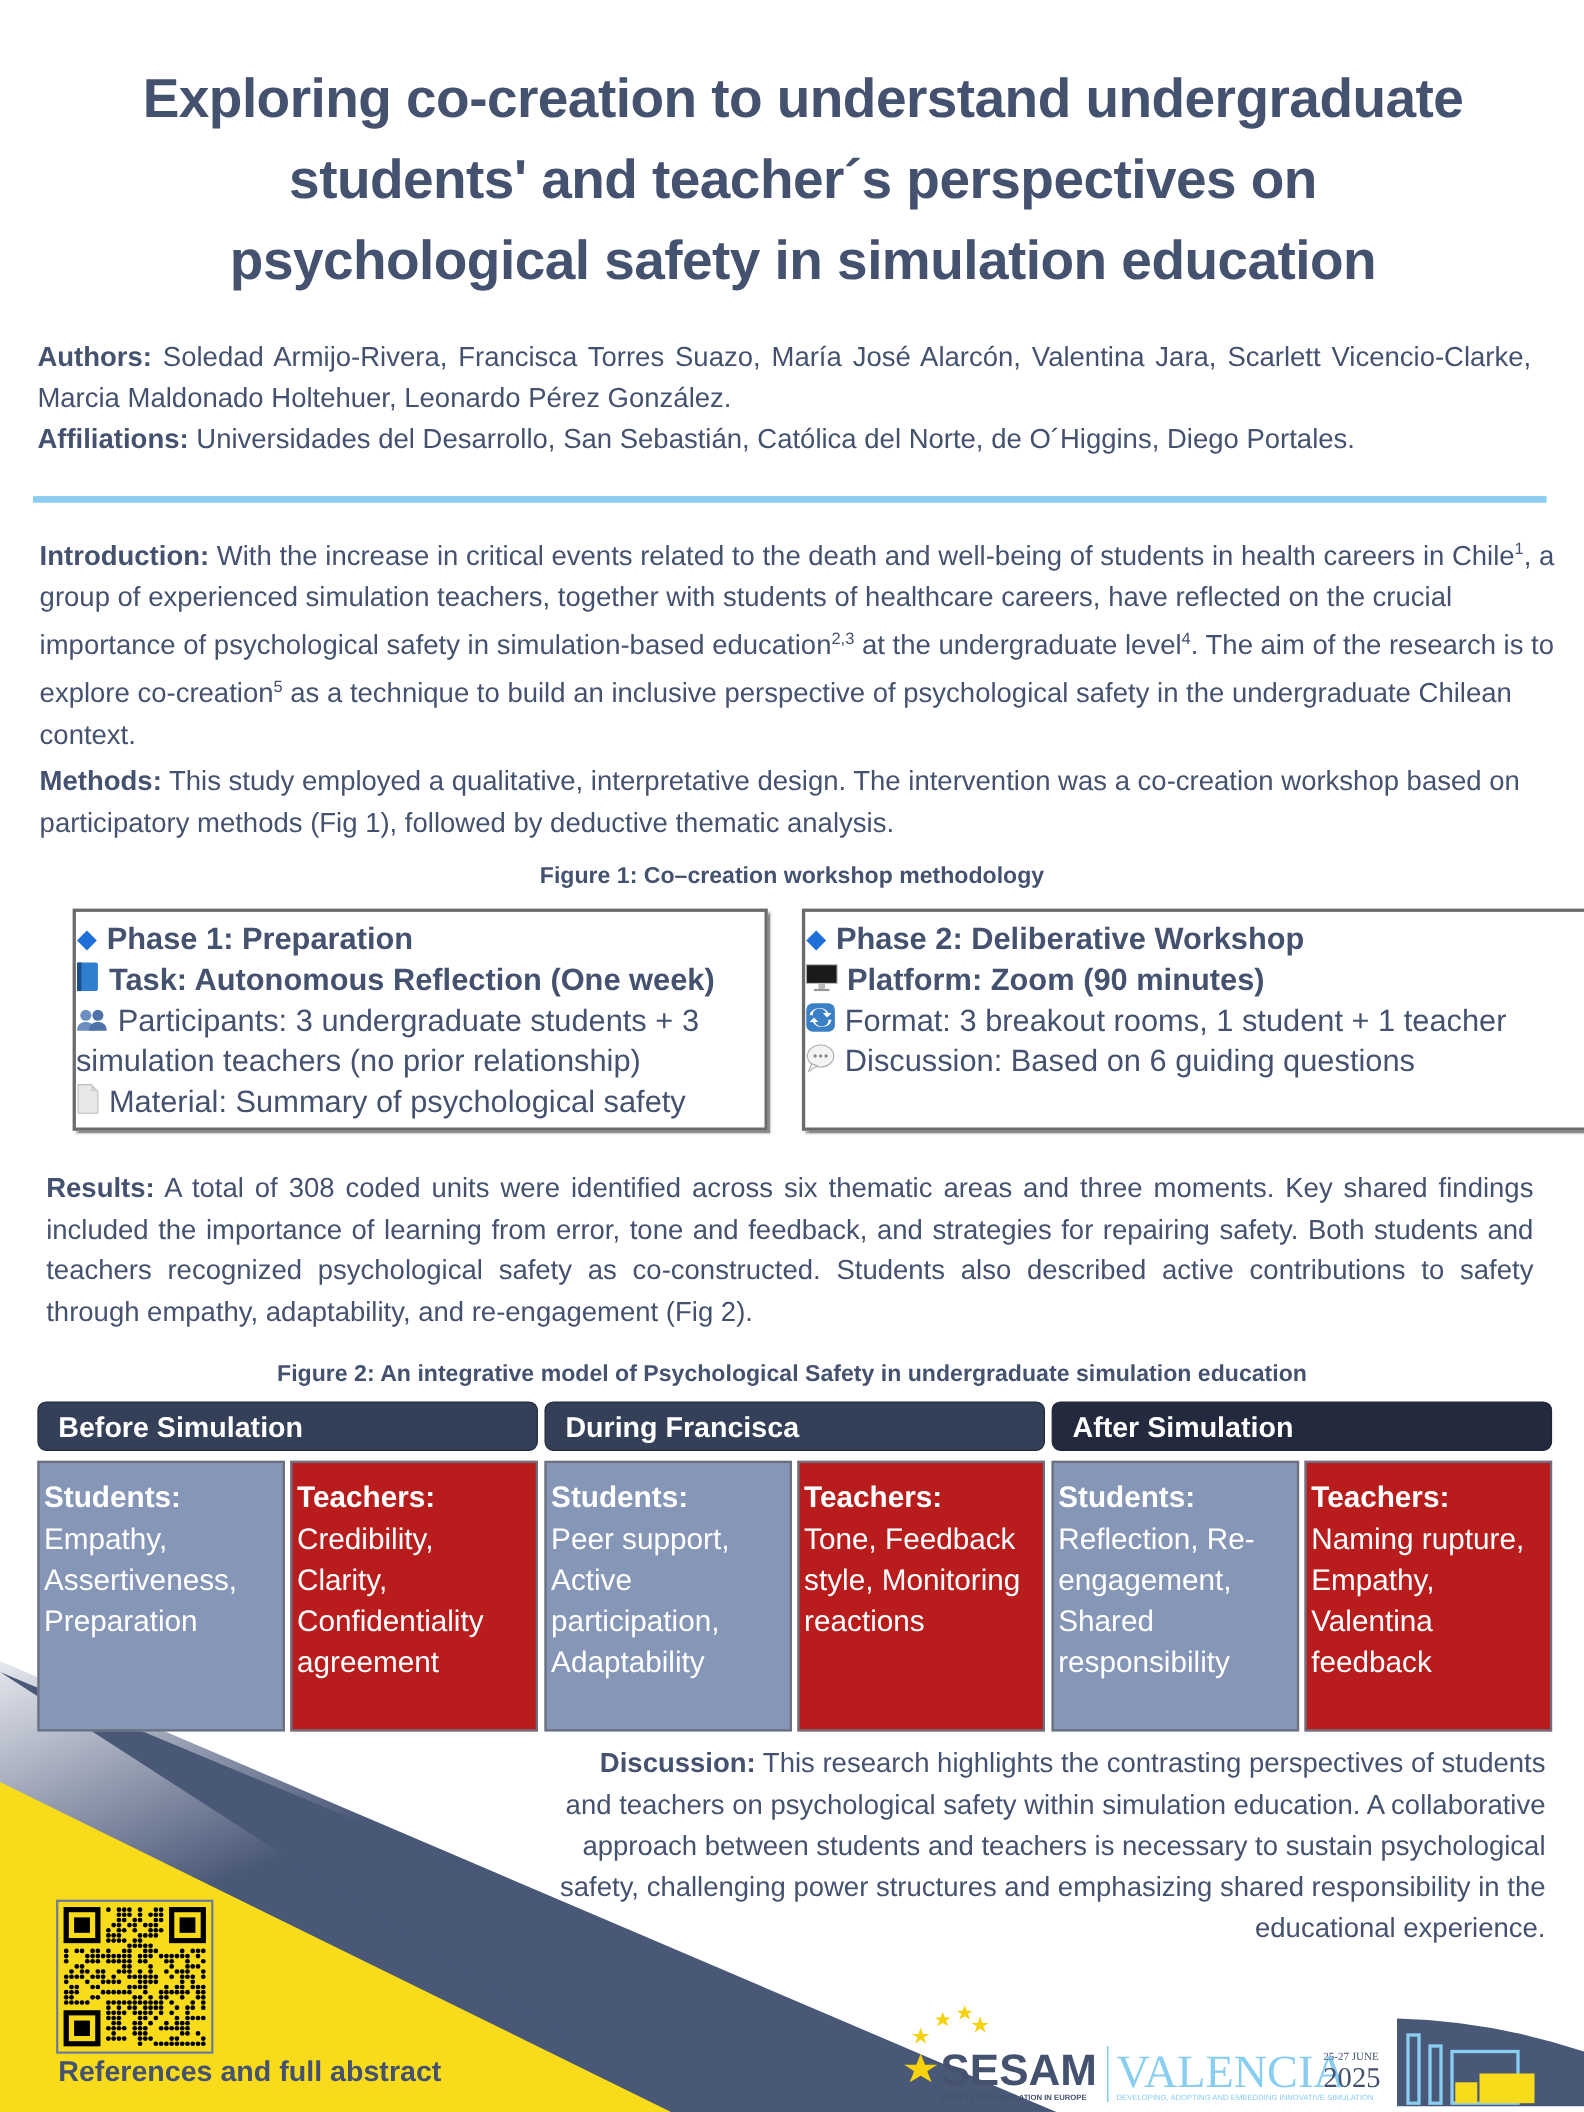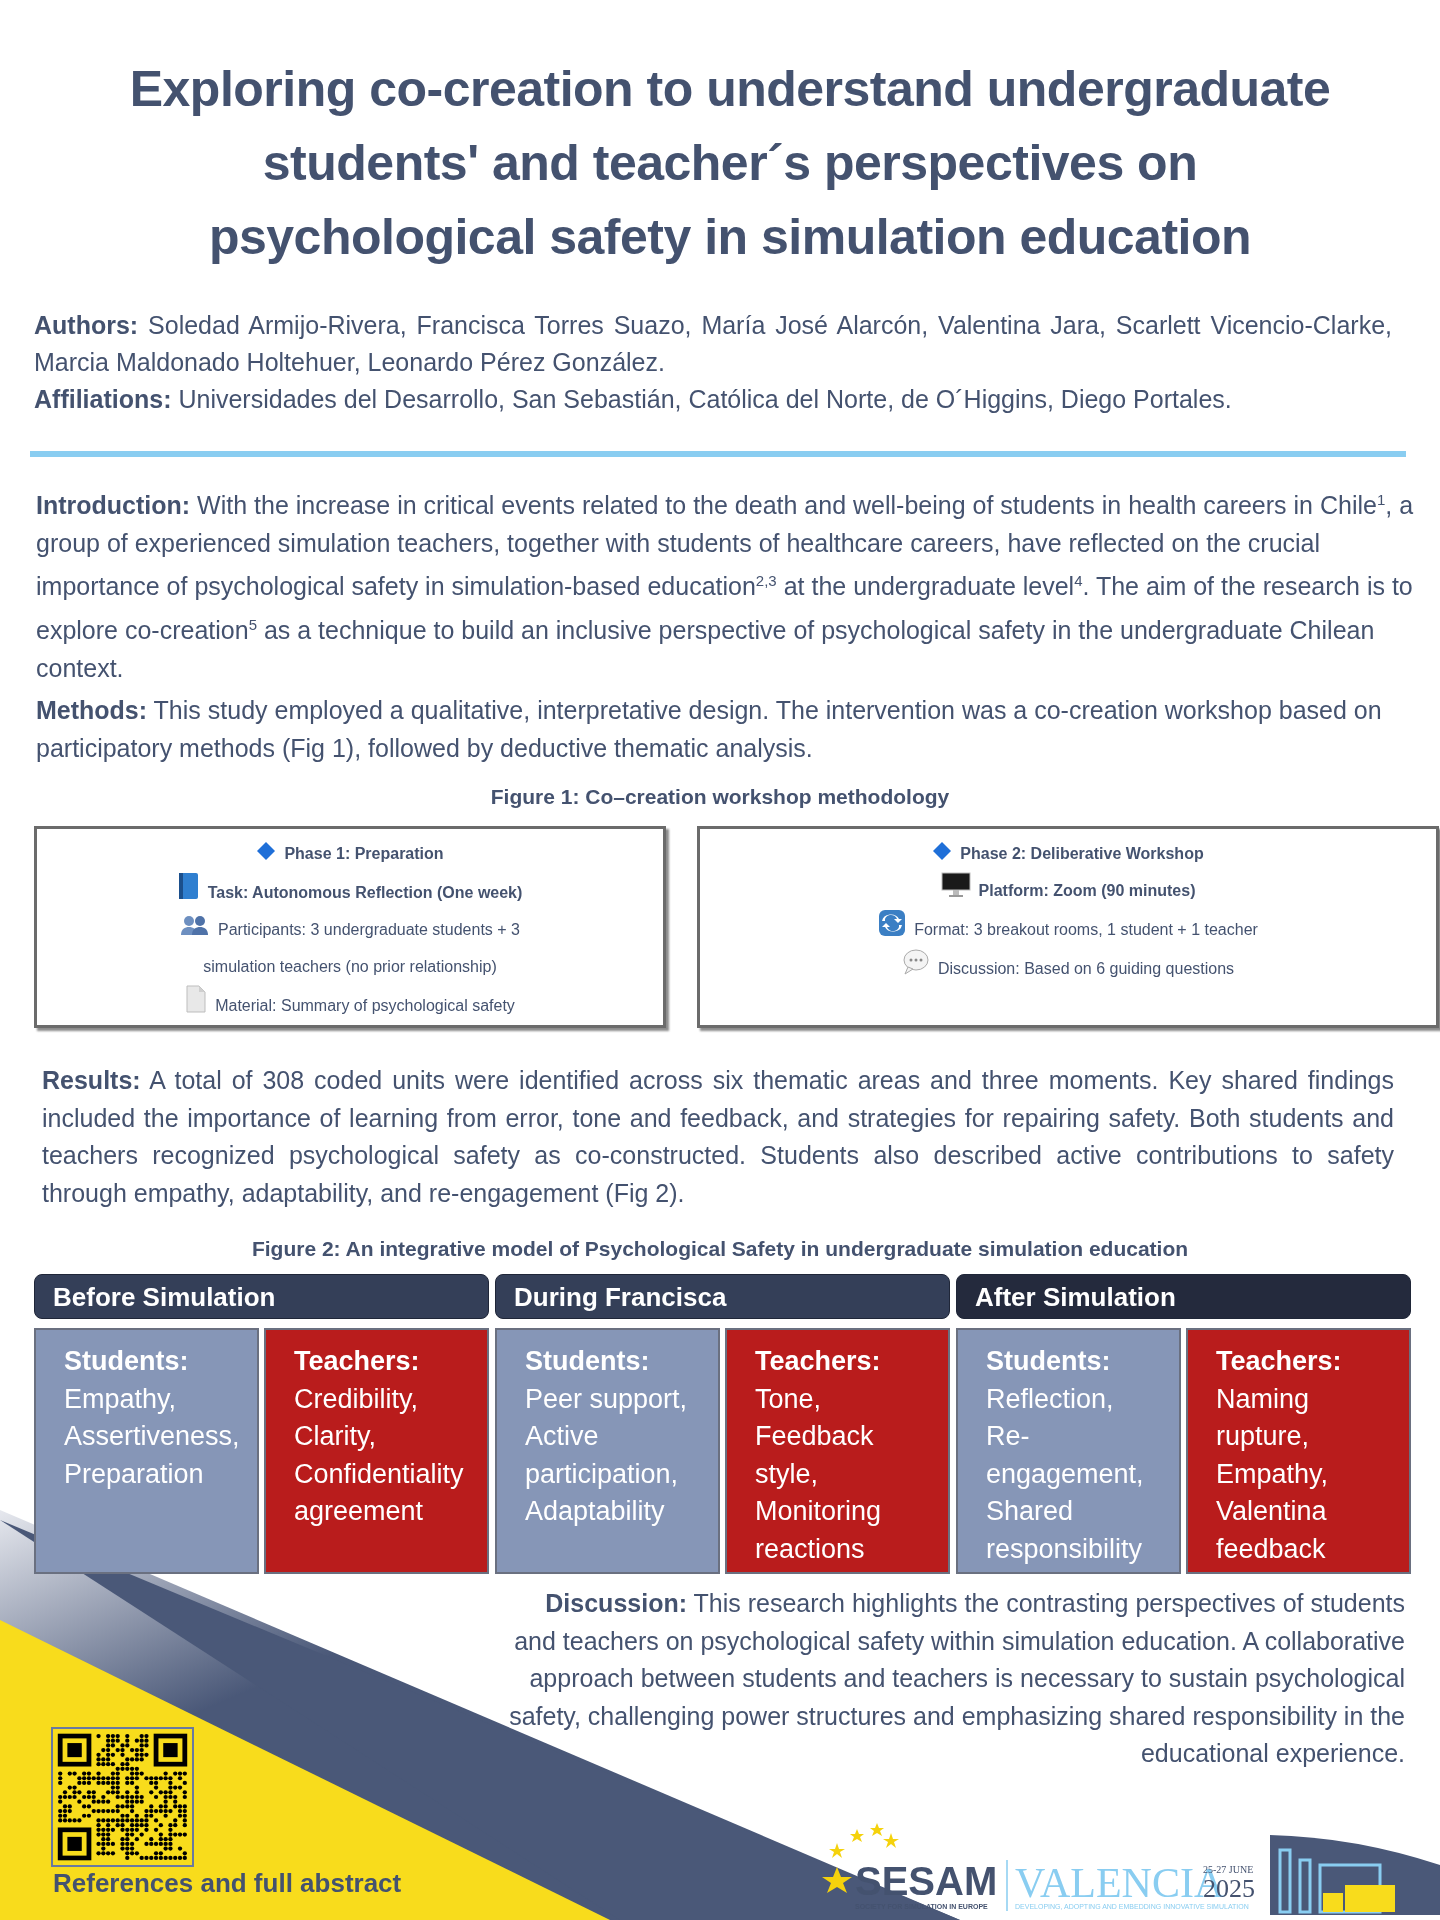--- a/index.html
+++ b/index.html
@@ -38,37 +38,38 @@
     position: absolute; font-weight: bold; font-size: 21px; color: #44526f;
     text-align: center;
   }
   .fig1-caption { left: 0; width: 1440px; top: 785px; }
   .fig2-caption { left: 0; width: 1440px; top: 1237px; }
 
   .phase-box {
     position: absolute; top: 826px; height: 202px; box-sizing: border-box;
     border: 3px solid #6b6b6b; background: #fff;
     box-shadow: 3px 3px 2px rgba(0,0,0,0.45);
-    text-align: center; font-size: 16px; line-height: 37px; color: #44526f;
+    font-size: 28px; line-height: 37px; color: #44526f;
     padding-top: 6px;
+    margin-left: 32px;
   }
   .phase1 { left: 34px; width: 632px; }
   .phase2 { left: 697px; width: 743px; width: 742px; }
   .phase-box .line { display: block; white-space: nowrap; }
   .phase-box .bold { font-weight: bold; }
   .ico { display: inline-block; vertical-align: -2px; margin-right: 8px; }
 
   .stage-header {
     position: absolute; top: 1274px; height: 45px; box-sizing: border-box;
     border-radius: 8px; color: #fff; font-weight: bold; font-size: 26px;
     line-height: 45px; padding-left: 18px; border: 1px solid #1f2638;
   }
   .cell {
     position: absolute; top: 1328px; height: 246px; box-sizing: border-box;
-    color: #fff; font-size: 27px; line-height: 37.5px; padding: 13px 28px;
+    color: #fff; font-size: 27px; line-height: 37.5px; padding: 13px 4px;
     border: 2px solid #6a7080;
   }
   .cell .role { font-weight: bold; display: block; }
   .cell.student { background: #8696b7; }
   .cell.teacher { background: #b91c1c; }
 
   .qr {
     position: absolute; left: 51px; top: 1727px; width: 143px; height: 140px;
     border: 2px solid #6a7aa0; box-sizing: border-box; background: #f8dc1c;
   }

